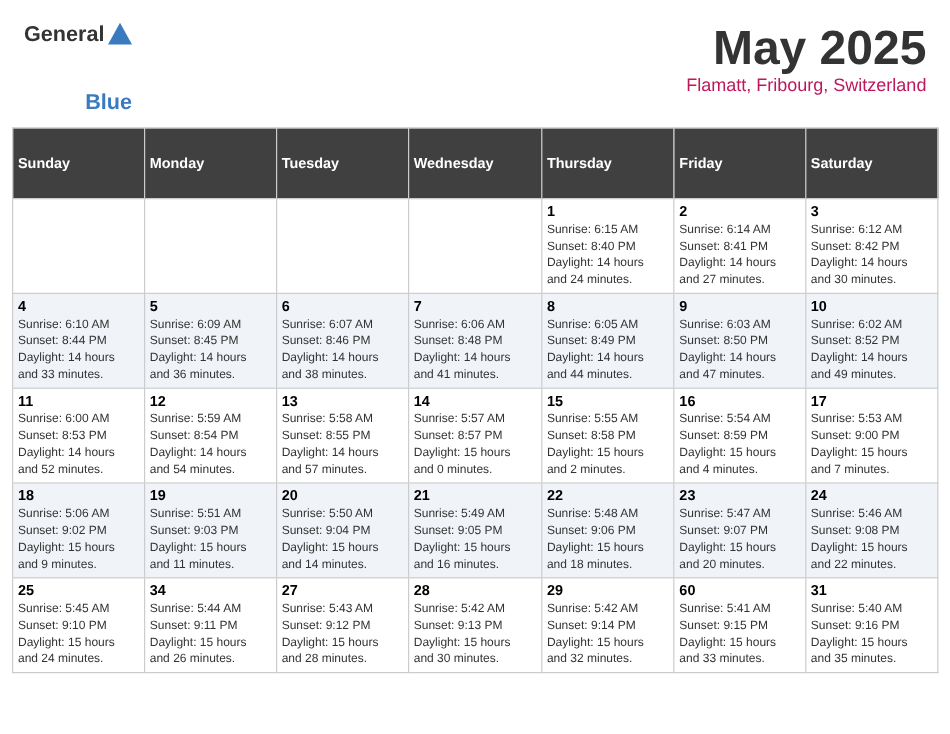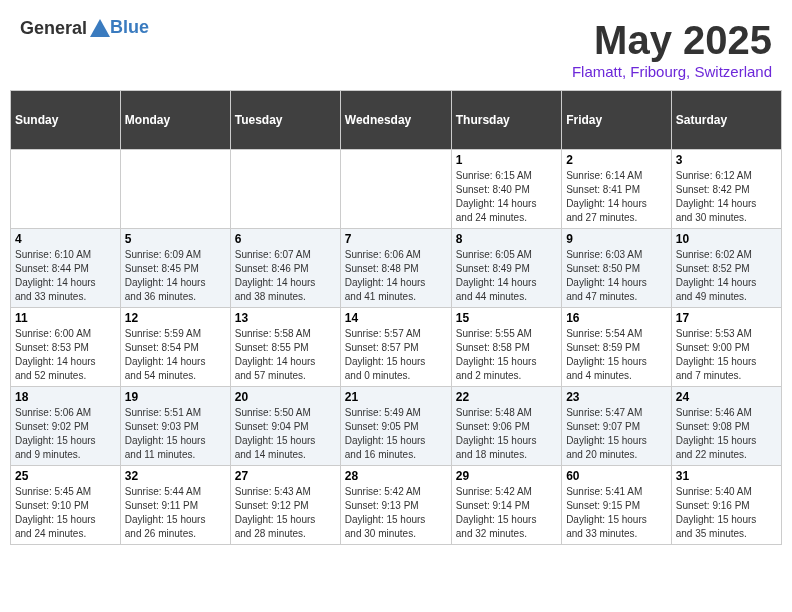--- a/index.html
+++ b/index.html
@@ -11,22 +11,23 @@
       padding: 10px;
     }
     .header {
       display: flex;
       justify-content: space-between;
       align-items: flex-start;
       padding: 8px 10px 4px 10px;
     }
     .logo {
       display: flex;
-      flex-direction: row;
-      align-items: center;
+      flex-direction: column;
+      align-items: flex-end;
+      gap: 38px;
     }
     .logo-top {
       display: flex;
       align-items: center;
     }
     .logo-general {
       font-size: 18px;
       font-weight: bold;
       color: #333;
     }
@@ -48,21 +49,21 @@
     .title-block {
       text-align: right;
     }
     .cal-title {
       font-size: 40px;
       font-weight: bold;
       color: #333;
     }
     .cal-subtitle {
       font-size: 15px;
-      color: #6d28d9;
+      color: #be185d;
     }
     .calendar {
       width: 100%;
       border-collapse: collapse;
       margin-top: 6px;
       font-size: 10.5px;
     }
     .calendar th {
       background: #404040;
       color: #fff;
@@ -314,21 +315,21 @@
       </tr>
       <tr class="row-odd">
         <td>
           <span class="day-num">25</span>
           <div class="day-info" style="white-space: pre-line;">Sunrise: 5:45 AM
 Sunset: 9:10 PM
 Daylight: 15 hours
 and 24 minutes.</div>
         </td>
         <td>
-          <span class="day-num">32</span>
+          <span class="day-num">34</span>
           <div class="day-info" style="white-space: pre-line;">Sunrise: 5:44 AM
 Sunset: 9:11 PM
 Daylight: 15 hours
 and 26 minutes.</div>
         </td>
         <td>
           <span class="day-num">27</span>
           <div class="day-info" style="white-space: pre-line;">Sunrise: 5:43 AM
 Sunset: 9:12 PM
 Daylight: 15 hours

